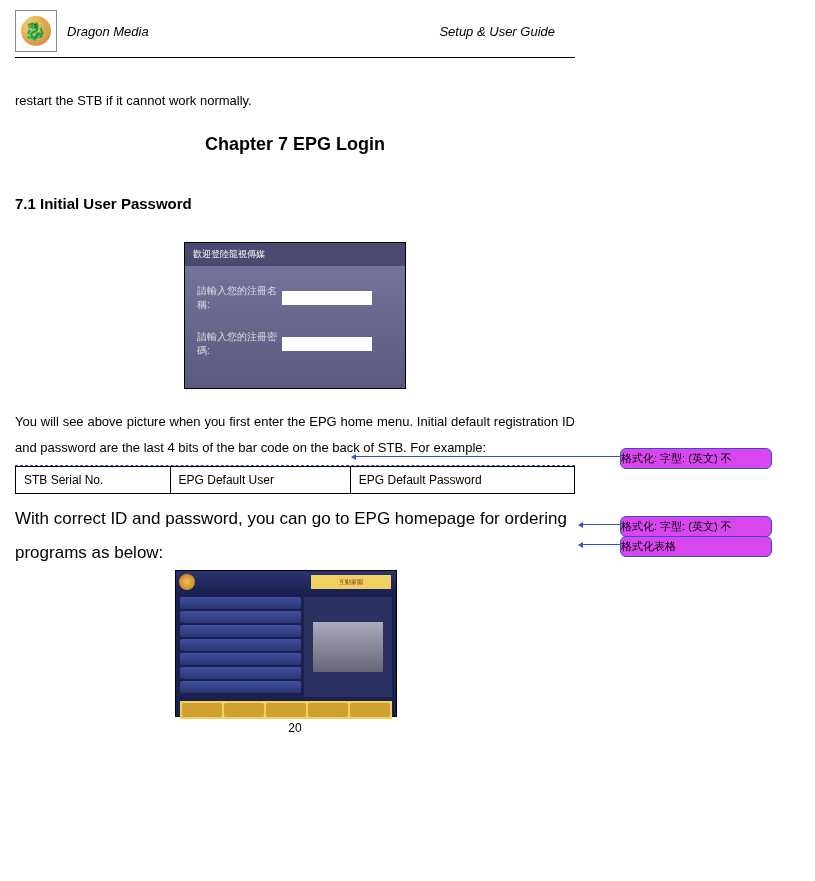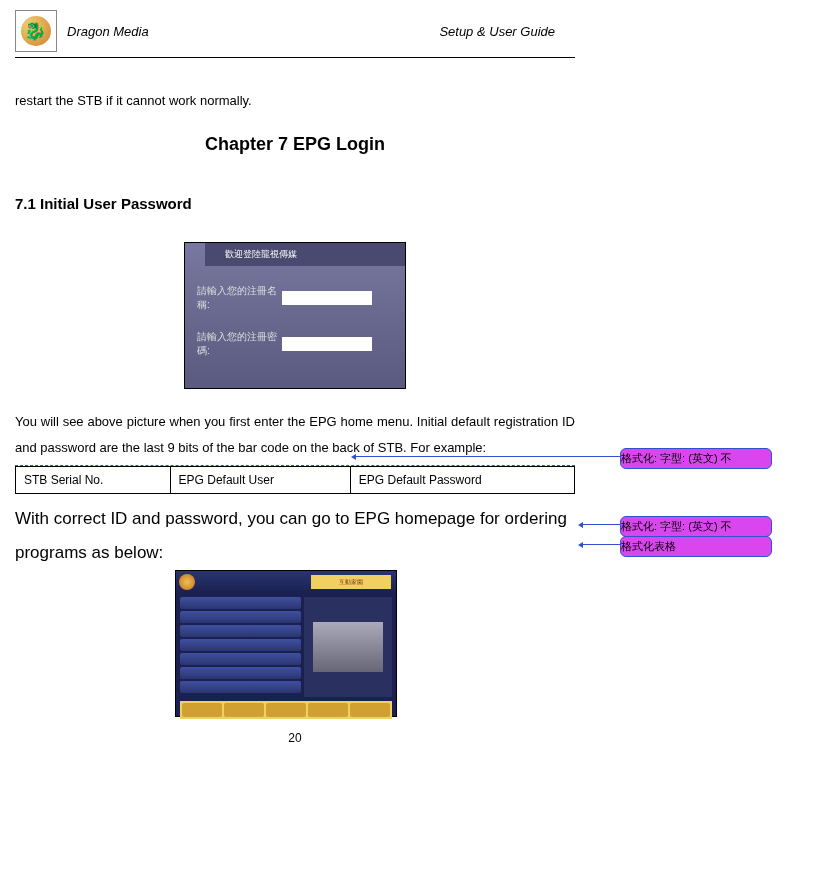--- a/index.html
+++ b/index.html
@@ -80,23 +80,22 @@
       height: 145px;
       background: linear-gradient(#7878a0, #5a5a80);
       border: 1px solid #000;
       display: inline-block;
       position: relative;
       text-align: left;
     }
     .login-img-header {
       color: #fff;
       font-size: 9px;
-      padding: 5px 20px;
+      padding: 5px 8px;
       background: #4a4a70;
-      margin-left: 20px;
     }
     .login-field {
       margin: 18px 12px 0 12px;
       display: flex;
       align-items: center;
     }
     .login-label {
       color: #ddd;
       font-size: 10px;
       width: 85px;
@@ -208,21 +207,20 @@
       padding: 2px;
     }
     .epg-btn {
       flex: 1;
       background: #d0a030;
       border-radius: 2px;
     }
     .page-number {
       text-align: center;
       font-size: 12px;
-      margin-top: 10px;
     }
     .annotation {
       position: absolute;
       border: 1px solid #3050cc;
       border-radius: 6px;
       background: #d946ef;
       font-size: 11px;
       padding: 2px 0;
       white-space: nowrap;
     }
@@ -290,21 +288,21 @@
         <div class="login-label">請輸入您的注冊名稱:</div>
         <div class="login-input"></div>
       </div>
       <div class="login-field">
         <div class="login-label">請輸入您的注冊密碼:</div>
         <div class="login-input"></div>
       </div>
     </div>
   </div>
 
-  <div class="paragraph">You will see above  picture when you first enter the  EPG home menu. Initial default registration ID and password are the last 9 bits of the bar code on the back of STB. For example:</div>
+  <div class="paragraph">You will see above  picture when you first enter the  EPG home menu. Initial default registration ID and password are the last 4 bits of the bar code on the back of STB. For example:</div>
 
   <table class="data-table">
     <tbody>
         <tr>
       <td>STB Serial No.</td>
       <td>EPG Default User</td>
       <td>EPG Default Password</td>
     </tr>
   </tbody>
     </table>

